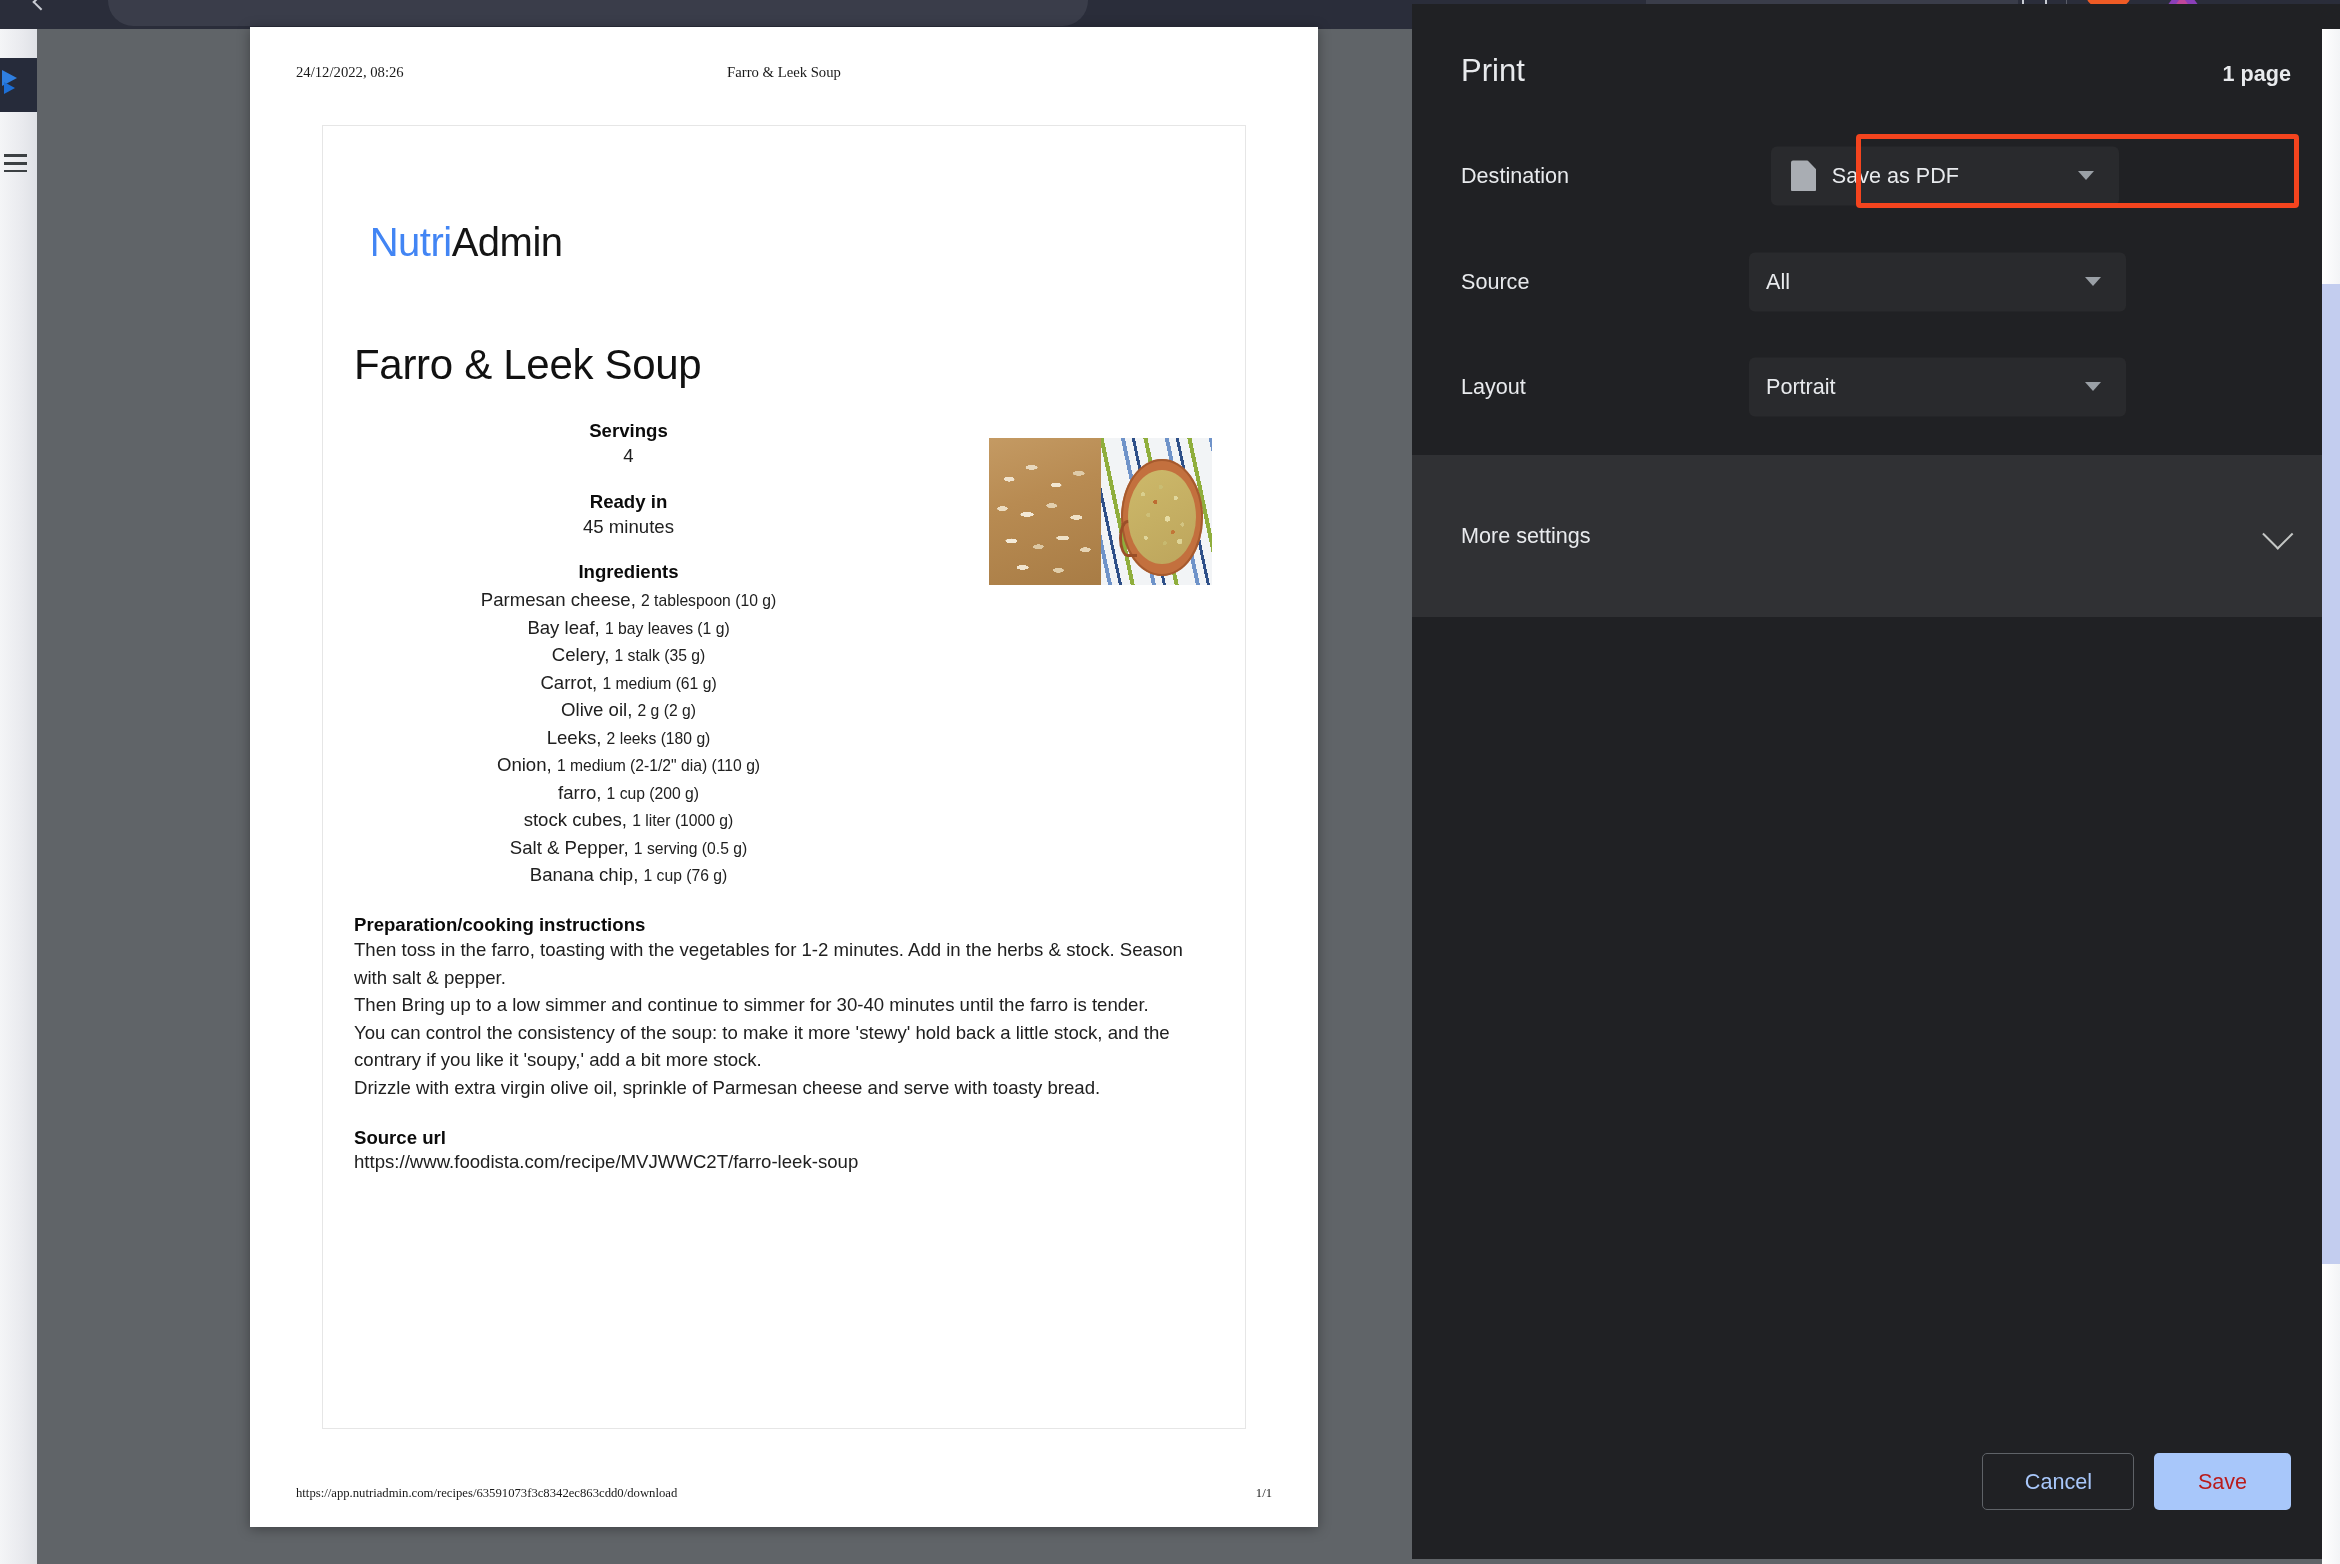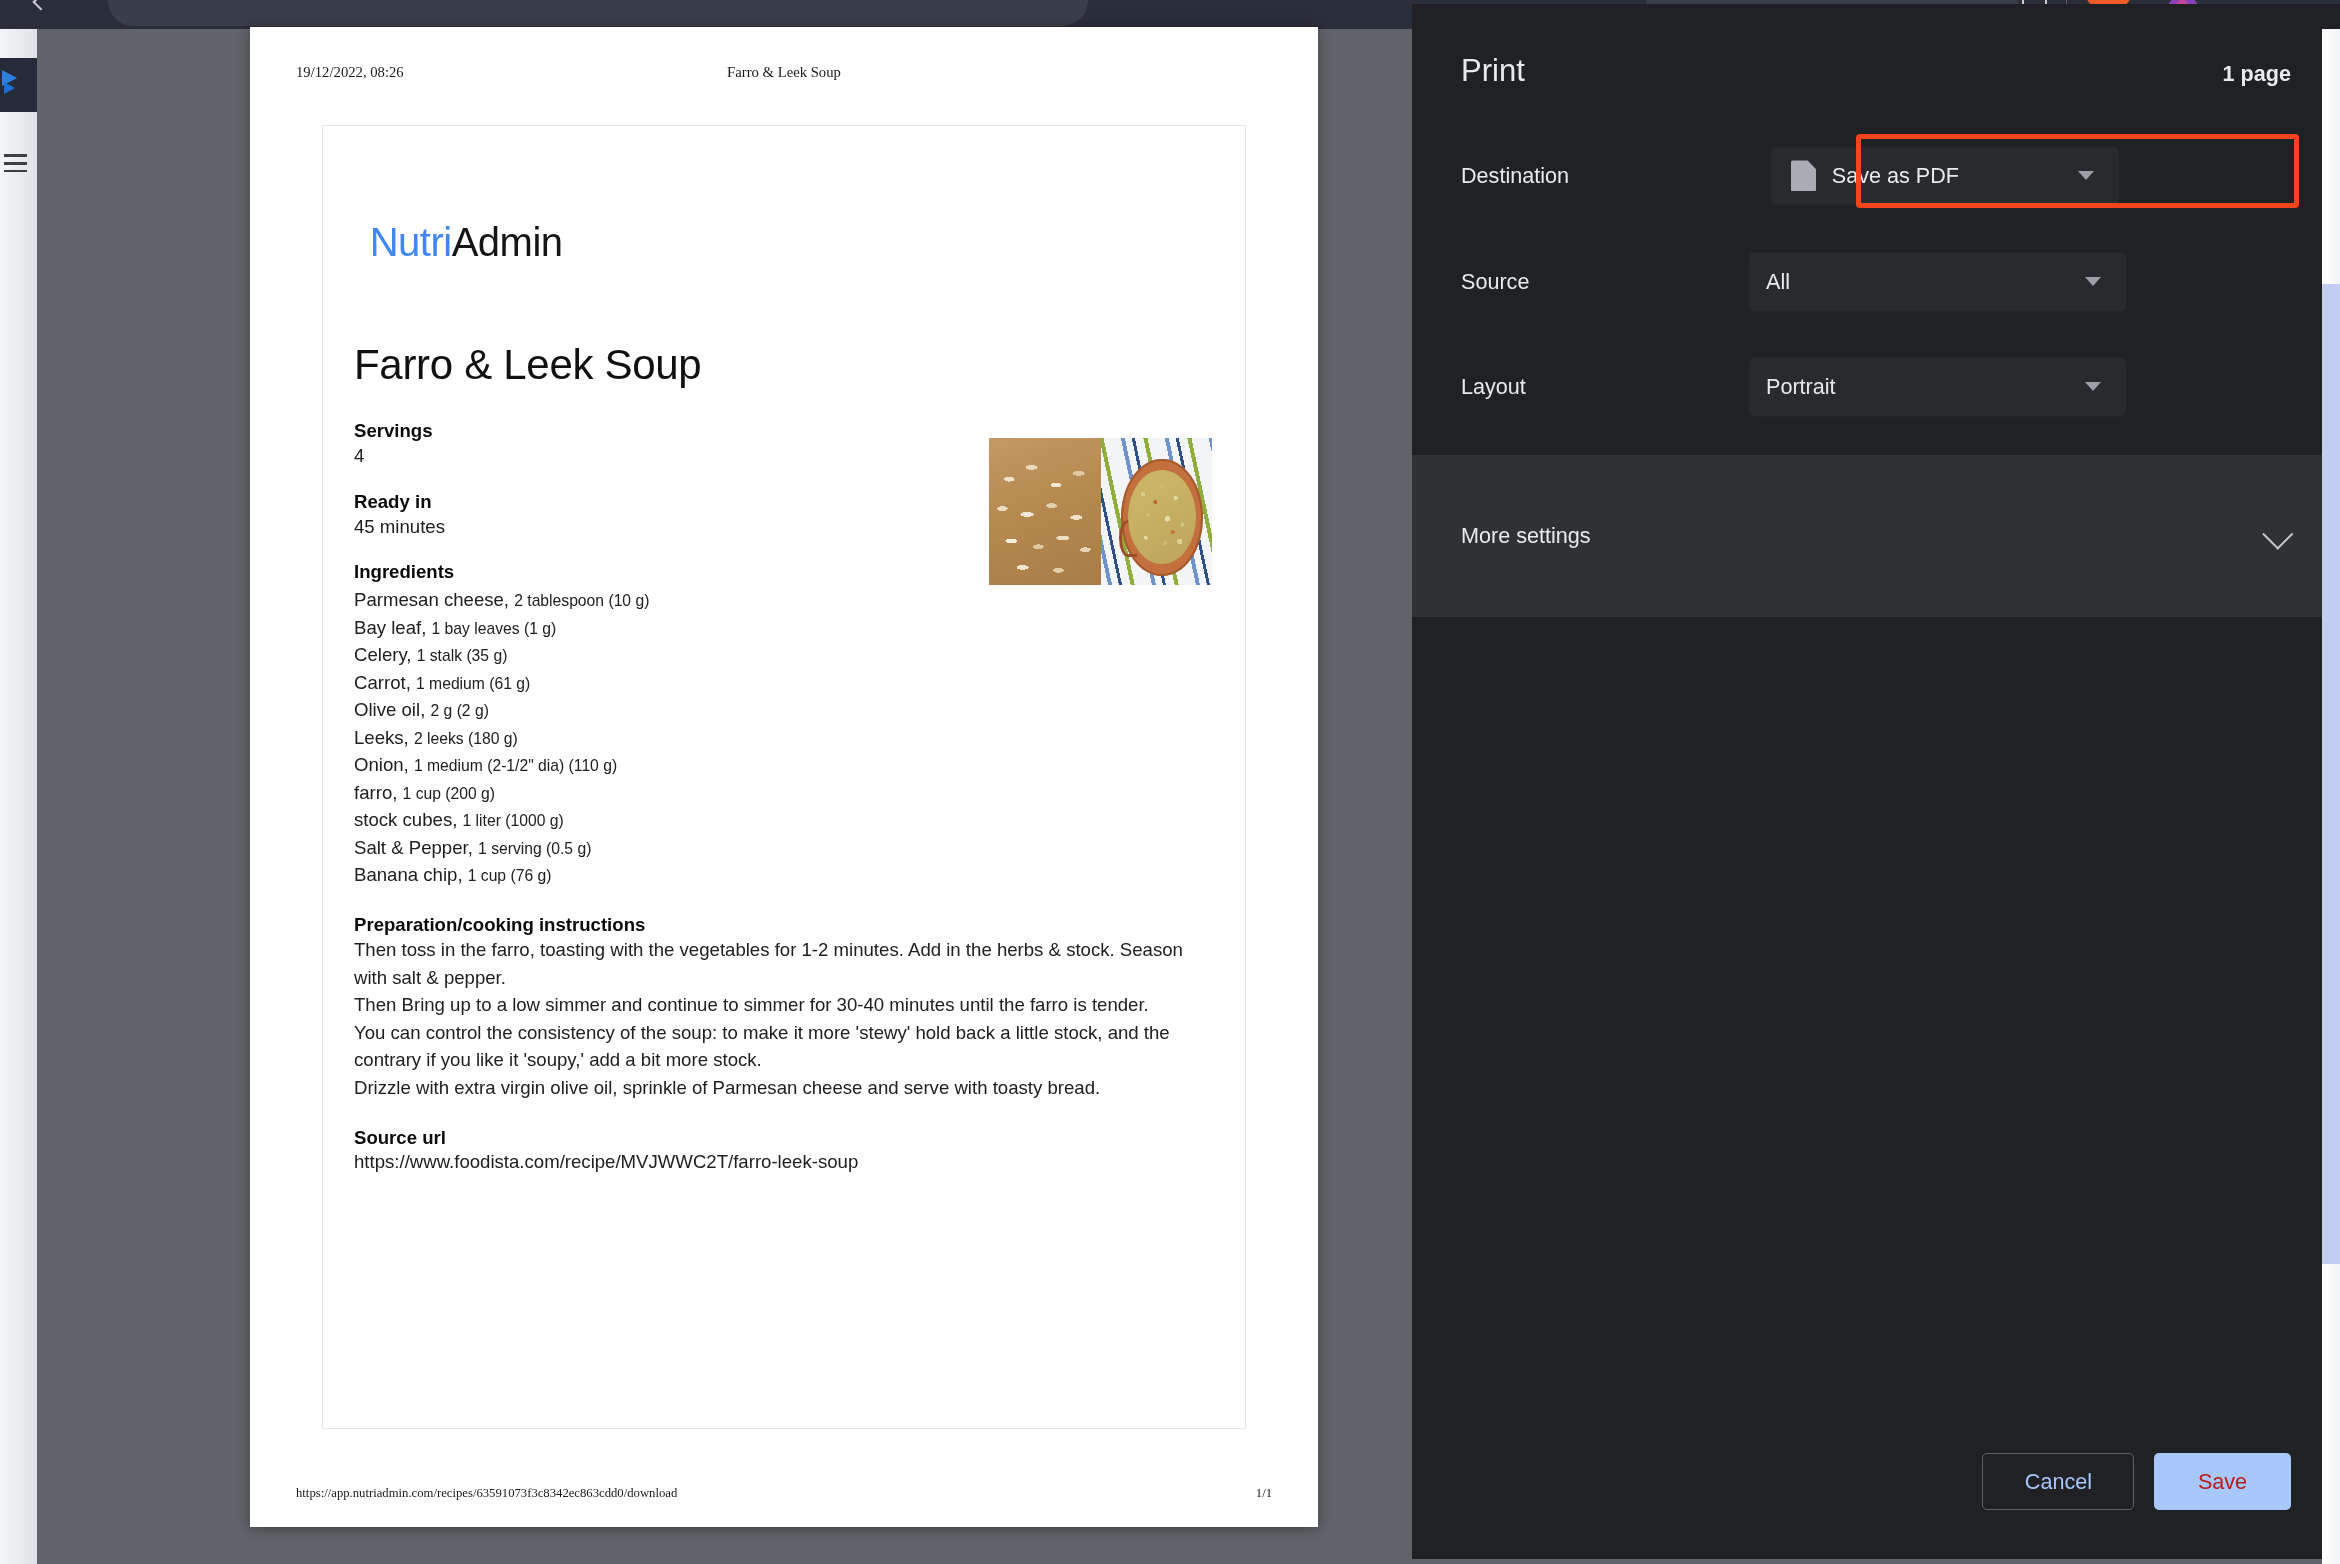--- a/index.html
+++ b/index.html
@@ -99,21 +99,21 @@
   }
   .nutri-logo .blue { color:#4285f4; }
   .nutri-logo .dark { color:#151515; }
 
   .recipe-title {
     font-size:42px; font-weight:400; color:#111; margin:76px 0 0 0;
     letter-spacing:-0.3px;
   }
 
   .body-cols { position:relative; margin-top:31px; }
-  .left-col { width:549px; }
+  .left-col { width:549px;text-align:center; }
 
   .sec-head { font-size:18.6px; font-weight:700; color:#0b0b0b; margin-top:23.5px; }
   .sec-head:first-child { margin-top:0; }
   .sec-val  { font-size:18.6px; font-weight:400; color:#202020; margin-top:2.9px; }
 
   .ing-list { margin-top:2.9px; }
   .ing-row  { font-size:18.6px; color:#202020; line-height:1.48; white-space:nowrap; }
   .ing-row .qty { font-size:15.7px; }
 
   .recipe-photo {
@@ -300,21 +300,21 @@
   <div id="ext-orange"></div>
   <div id="ext-purple"></div>
   <div id="ext-purple2"></div>
 </div>
 
 <div id="scrim"></div>
 
 <div id="preview-page">
 
   <div class="pp-header">
-    <span class="pp-date">19/12/2022, 08:26</span>
+    <span class="pp-date">24/12/2022, 08:26</span>
     <span class="pp-title">Farro &amp; Leek Soup</span>
   </div>
 
   <div class="pp-content">
 
     <div class="nutri-logo">
       <span class="blue">Nutri</span><span class="dark">Admin</span>
     </div>
 
     <h1 class="recipe-title">Farro &amp; Leek Soup</h1>

